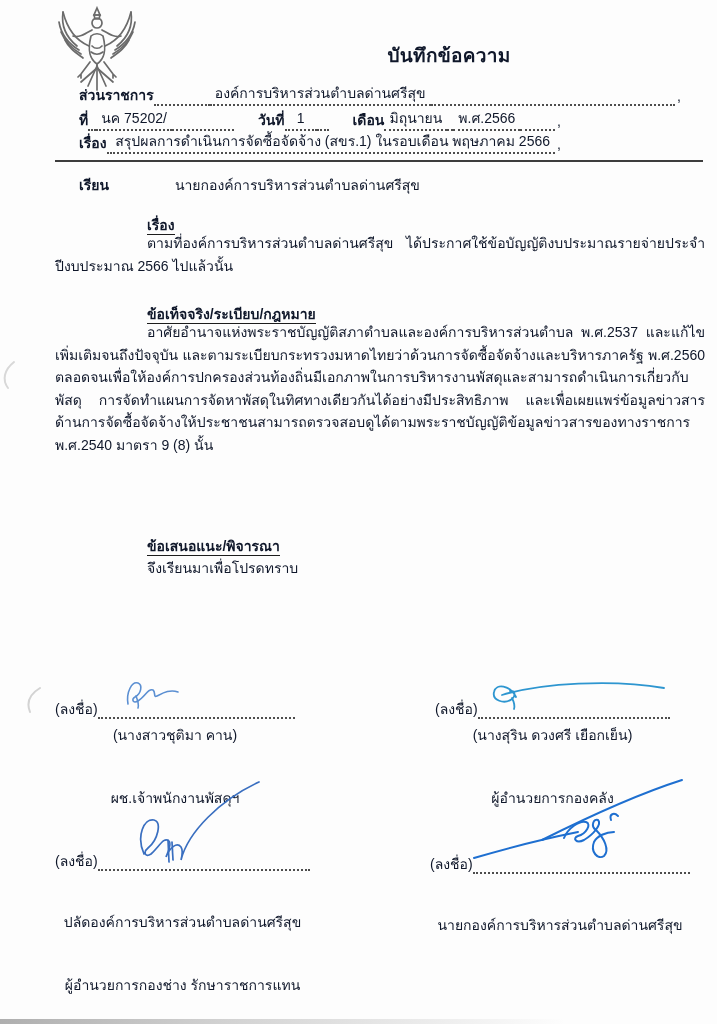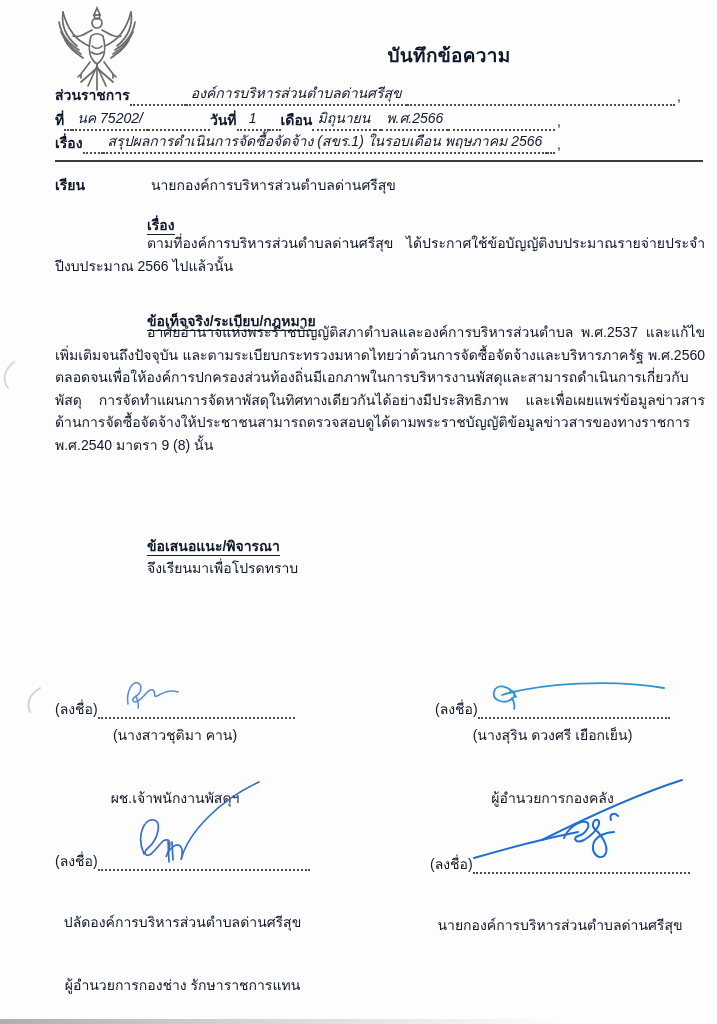--- a/index.html
+++ b/index.html
@@ -7,22 +7,22 @@
     position:relative; width:717px; height:1024px; margin:0 auto;
     background:#fdfdfd; overflow:hidden;
     font-family:"Liberation Sans","DejaVu Sans",sans-serif;
     color:#0f172a;padding-left:36px; -webkit-font-smoothing:antialiased;
   }
   .doc-title {
     position:absolute; top:40px; left:145px; right:0;
     text-align:center; font-size:19px; font-weight:bold; letter-spacing:.3px;
   }
   .hrow { position:absolute; left:55px; display:flex; align-items:flex-end; font-size:14px; line-height:19px; }
-  .lbl  { font-weight:bold; white-space:nowrap; padding-bottom:1px; }
-  .val  { white-space:nowrap; border-bottom:2px dotted #4d4d4d; padding:0 5px 1px 5px;font-style:italic; }
+  .lbl  { font-weight:bold; white-space:nowrap; padding-bottom:1px;margin-left:24px; }
+  .val  { white-space:nowrap; border-bottom:2px dotted #4d4d4d; padding:0 5px 1px 5px; }
   .seg  { border-bottom:2px dotted #4d4d4d; height:17px; }
   .fill { flex:1; border-bottom:2px dotted #4d4d4d; height:17px; }
   .comma{ padding-bottom:1px; margin-left:1px; }
   .rule { position:absolute; top:160px; left:55px; width:648px; border-top:2px solid #3d3d3d; }
   .to-row { position:absolute; left:55px; top:174px; font-size:14px; }
   .to-row .lbl { display:inline-block; width:92px; }
   .sect { position:absolute; left:147px; font-size:14px; font-weight:bold; }
   .sect span { border-bottom:1.6px solid #1c1c1c; padding-bottom:1px; }
   .para { position:absolute; left:55px; width:650px; font-size:14px; line-height:22.5px;
           text-align:justify; text-indent:92px; }
@@ -108,21 +108,21 @@
   <div class="to-row">
     <span class="lbl">เรียน</span>
     <span>นายกองค์การบริหารส่วนตำบลด่านศรีสุข</span>
   </div>
 
   <div class="sect" style="top:214px;">
     <span>เรื่อง</span>
   </div>
   <div class="para" style="top:232px;">ตามที่องค์การบริหารส่วนตำบลด่านศรีสุข ได้ประกาศใช้ข้อบัญญัติงบประมาณรายจ่ายประจำปีงบประมาณ 2566 ไปแล้วนั้น</div>
 
-  <div class="sect" style="top:310px;text-align:right;">
+  <div class="sect" style="top:303px;text-align:right;">
     <span>ข้อเท็จจริง/ระเบียบ/กฎหมาย</span>
   </div>
   <div class="para" style="top:321px;">อาศัยอำนาจแห่งพระราชบัญญัติสภาตำบลและองค์การบริหารส่วนตำบล พ.ศ.2537 และแก้ไขเพิ่มเติมจนถึงปัจจุบัน และตามระเบียบกระทรวงมหาดไทยว่าด้วนการจัดซื้อจัดจ้างและบริหารภาครัฐ พ.ศ.2560 ตลอดจนเพื่อให้องค์การปกครองส่วนท้องถิ่นมีเอกภาพในการบริหารงานพัสดุและสามารถดำเนินการเกี่ยวกับพัสดุ การจัดทำแผนการจัดหาพัสดุในทิศทางเดียวกันได้อย่างมีประสิทธิภาพ และเพื่อเผยแพร่ข้อมูลข่าวสารด้านการจัดซื้อจัดจ้างให้ประชาชนสามารถตรวจสอบดูได้ตามพระราชบัญญัติข้อมูลข่าวสารของทางราชการ พ.ศ.2540 มาตรา 9 (8) นั้น</div>
 
 
   <div class="sect" style="top:535px;">
     <span>ข้อเสนอแนะ/พิจารณา</span>
   </div>
   <div class="plain" style="top:557px;">จึงเรียนมาเพื่อโปรดทราบ</div>
 

